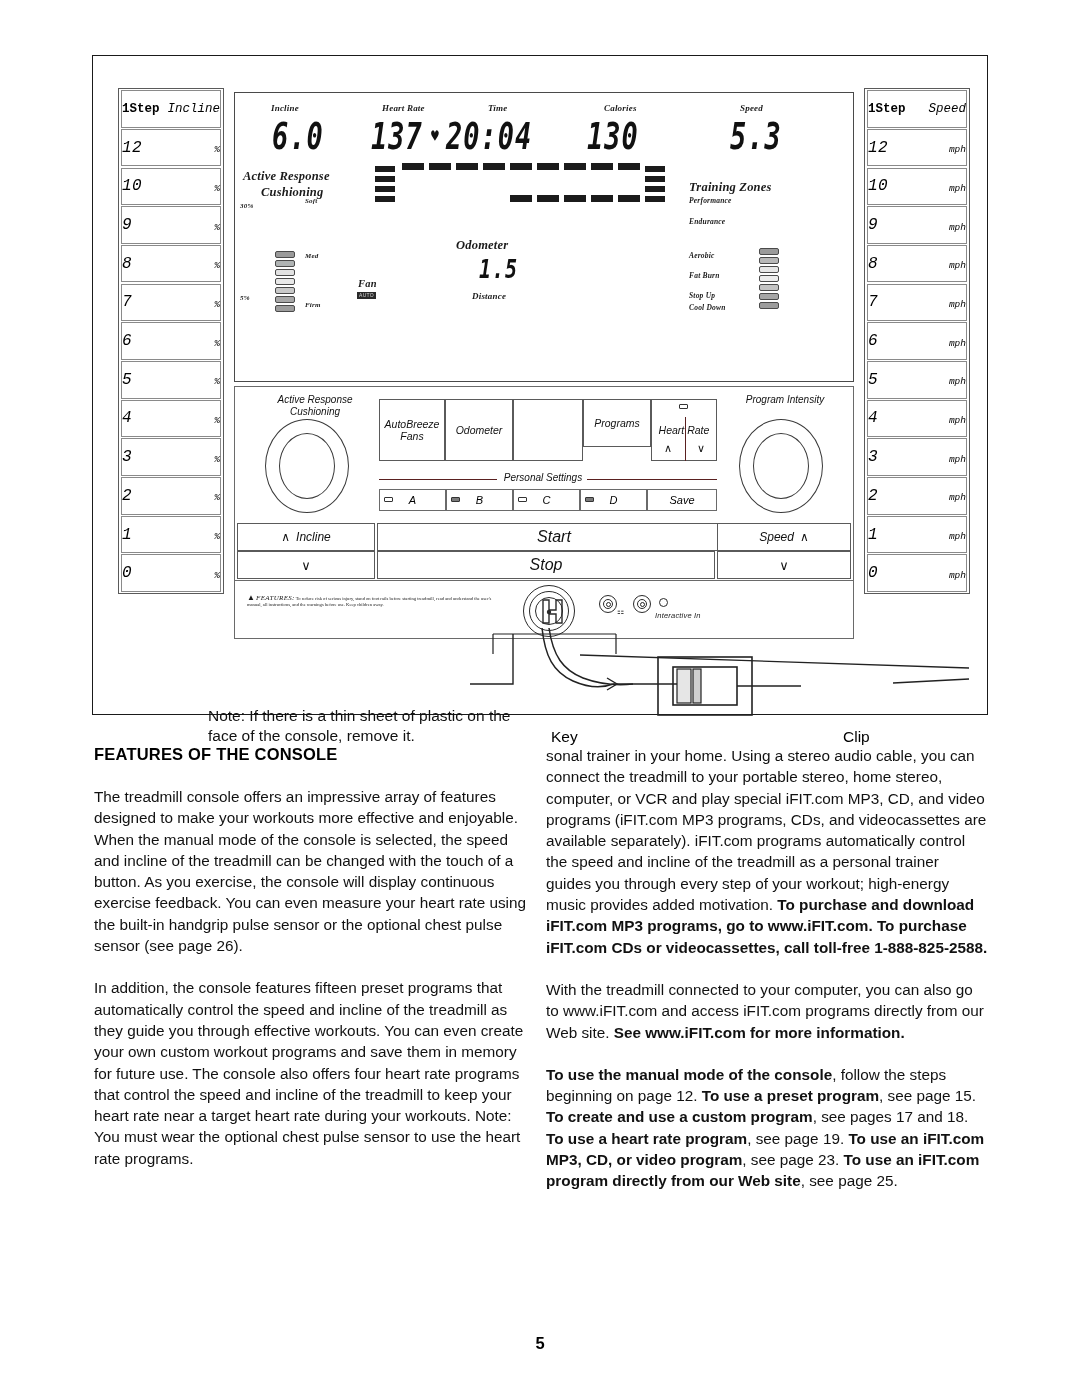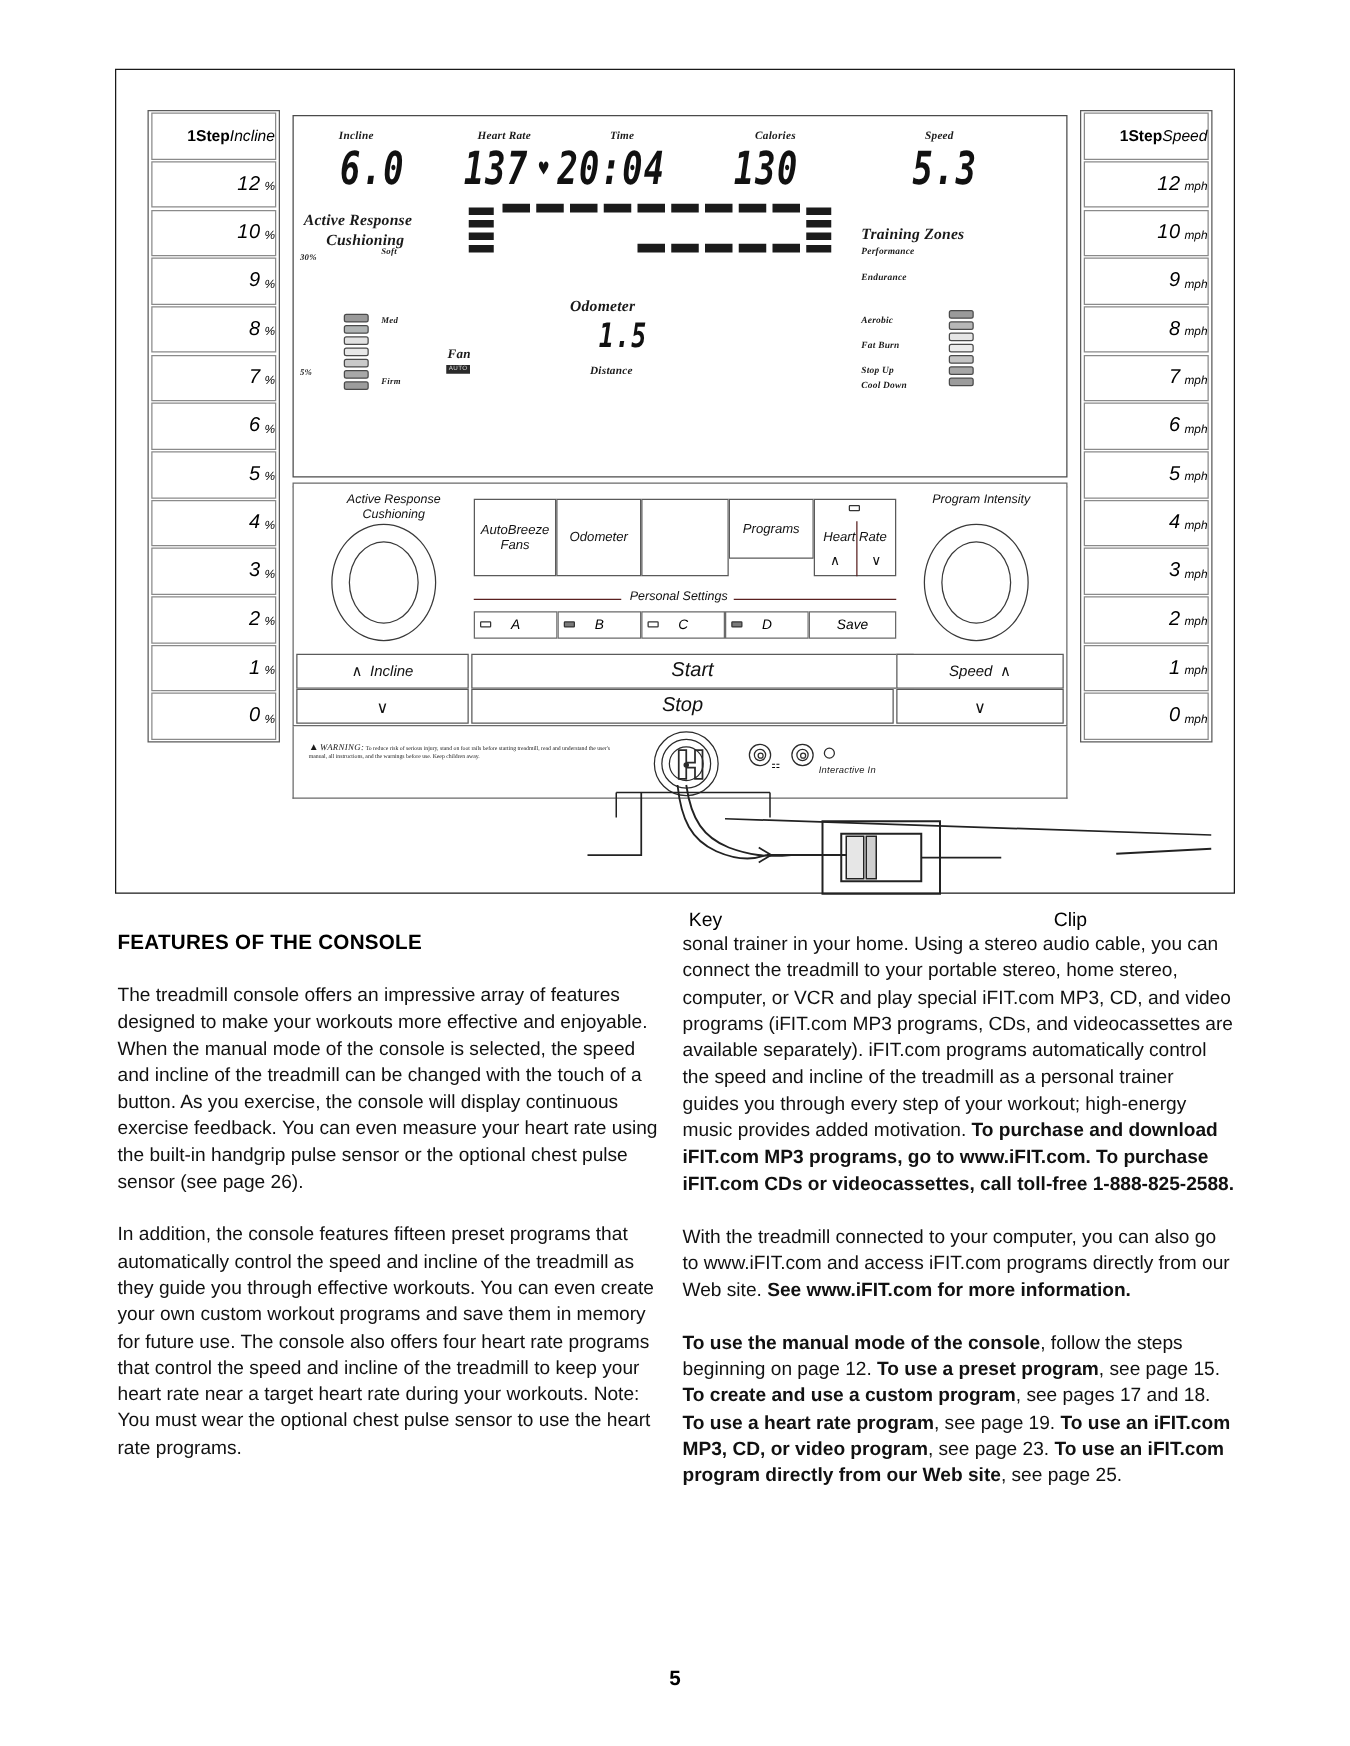--- a/index.html
+++ b/index.html
@@ -49,24 +49,24 @@
   #incline-col { left: 2px; }
   #speed-col  { right: 2px; }
 
   .side-btn {
     height: 37.5px;
     border: 1.2px solid #8a8a8a;
     box-sizing: border-box;
     margin: 1.2px 2px;
     display: flex;
     align-items: center;
-    justify-content: flex-end;
-    background: #fff;
-    font-style: italic;
-    font-family: Liberation Sans, sans-serif;
+    justify-content: space-between;
+    background: #fff;
+    font-style: italic;
+    font-family: Liberation Mono, monospace;
   }
   .side-btn .num {
     font-size: 16px;
     font-style: italic;
     letter-spacing: .5px;
   }
   .side-btn .unit {
     font-size: 9.5px;
     font-style: italic;
     margin-left: 3px;
@@ -645,21 +645,21 @@
           <span style="font-style:normal; margin-left:6px;">∧</span>
       </div>
       <div class="big-btn" style="left:482px; top:164px; width:134px; height:28px; font-size:13px; font-style:normal;">
         <span>∨</span>
       </div>
     </div>
 
     <div id="bottom-bar">
       <div id="warning-txt">
         <span style="font-size:8px;">▲</span>
-        <span class="wtitle">WARNING:</span>
+        <span class="wtitle">FEATURES:</span>
         <span>To reduce risk of serious injury, stand on foot rails before starting treadmill, read and understand the user's manual, all instructions, and the warnings before use.  Keep children away.</span>
       </div>
 
       <div class="jack" style="left:288px; top:4px; width:52px; height:52px;"></div>
       <div class="jack" style="left:294px; top:10px; width:40px; height:40px;"></div>
       <div class="jack" style="left:300px; top:16px; width:28px; height:28px; background:#fff;"></div>
 
       <svg class="overlay" width="620" height="58">
         <path d="M308,19 L314,19 L314,29 L321,29 L321,19 L327,19 L327,42 L321,42 L321,33 L314,33 L314,42 L308,42 Z" fill="none" stroke="#2a2a2a" stroke-width="1.4"></path>
         <circle cx="314" cy="31" r="2.2" fill="#2a2a2a"></circle>
@@ -698,20 +698,21 @@
 
     <rect x="565" y="601" width="94" height="58" fill="none" stroke="#222" stroke-width="1.6"></rect>
     <rect x="580" y="611" width="64" height="38" fill="none" stroke="#222" stroke-width="1.6"></rect>
     <rect x="584" y="613" width="14" height="34" fill="#e6e6e6" stroke="#222" stroke-width="1.2"></rect>
     <rect x="600" y="613" width="8" height="34" fill="#cfcfcf" stroke="#222" stroke-width="1.2"></rect>
 
     <path d="M644,630 L700,630 L708,630" fill="none" stroke="#222" stroke-width="1.4"></path>
     <path d="M800,627 L876,623" fill="none" stroke="#222" stroke-width="1.5"></path>
   </svg>
 
+  <div id="note-text">Note: If there is a thin sheet of plastic on the face of the console, remove it.</div>
   <div id="key-label">Key</div>
   <div id="clip-label">Clip</div>
 
 </div>
 
 <div id="col-left">
   <h2 class="sec-head">FEATURES OF THE CONSOLE</h2>
   <p class="body">The treadmill console offers an impressive array of features designed to make your workouts more effective and enjoyable. When the manual mode of the console is selected, the speed and incline of the treadmill can be changed with the touch of a button. As you exercise, the console will display continuous exercise feedback. You can even measure your heart rate using the built-in handgrip pulse sensor or the optional chest pulse sensor (see page 26).</p>
   <p class="body">In addition, the console features fifteen preset programs that automatically control the speed and incline of the treadmill as they guide you through effective workouts. You can even create your own custom workout programs and save them in memory for future use. The console also offers four heart rate programs that control the speed and incline of the treadmill to keep your heart rate near a target heart rate during your workouts. Note: You must wear the optional chest pulse sensor to use the heart rate programs.</p>
 </div>

